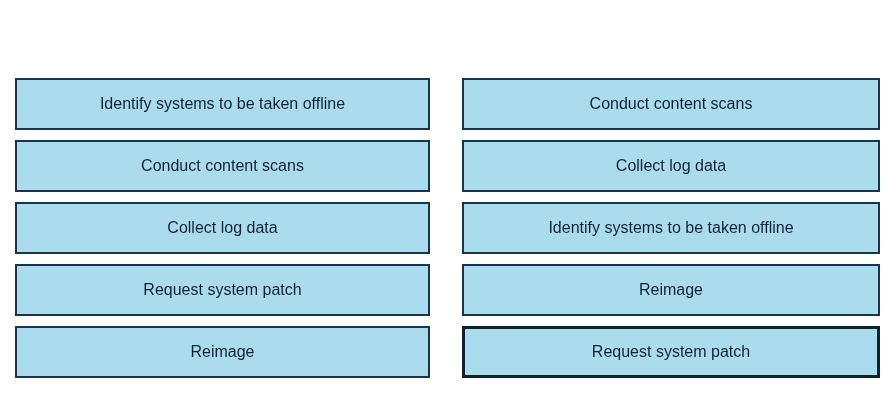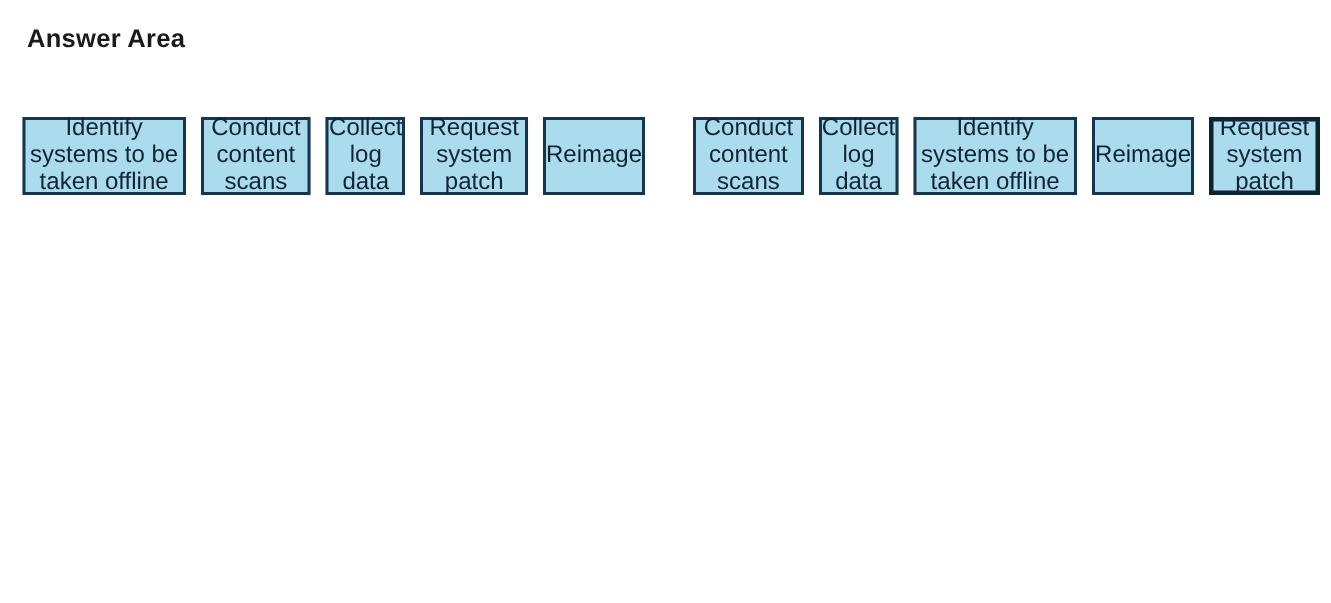--- a/index.html
+++ b/index.html
@@ -26,21 +26,21 @@
   }
   .columns {
     position: absolute;
     left: 15px;
     top: 78px;
     display: flex;
     gap: 32px;
   }
   .col {
     display: flex;
-    flex-direction: row;
+    flex-direction: column;
     gap: 10px;
   }
   .col-left  { width: 415px; }
   .col-right { width: 418px; }
   .box {
     box-sizing: border-box;
     height: 52px;
     background: #aadcee;
     border: 2px solid #17364d;
     display: flex;
@@ -55,21 +55,20 @@
   .box.selected {
     border-width: 3px;
     border-color: #0d2233;
   }
 </style>
 </head>
 <body>
 
 <div class="page">
 
-  <div class="title">Answer Area</div>
 
   <div class="columns">
 
     <div class="col col-left">
       <div class="box">Identify systems to be taken offline</div>
       <div class="box">Conduct content scans</div>
       <div class="box">Collect log data</div>
       <div class="box">Request system patch</div>
       <div class="box">Reimage</div>
     </div>

